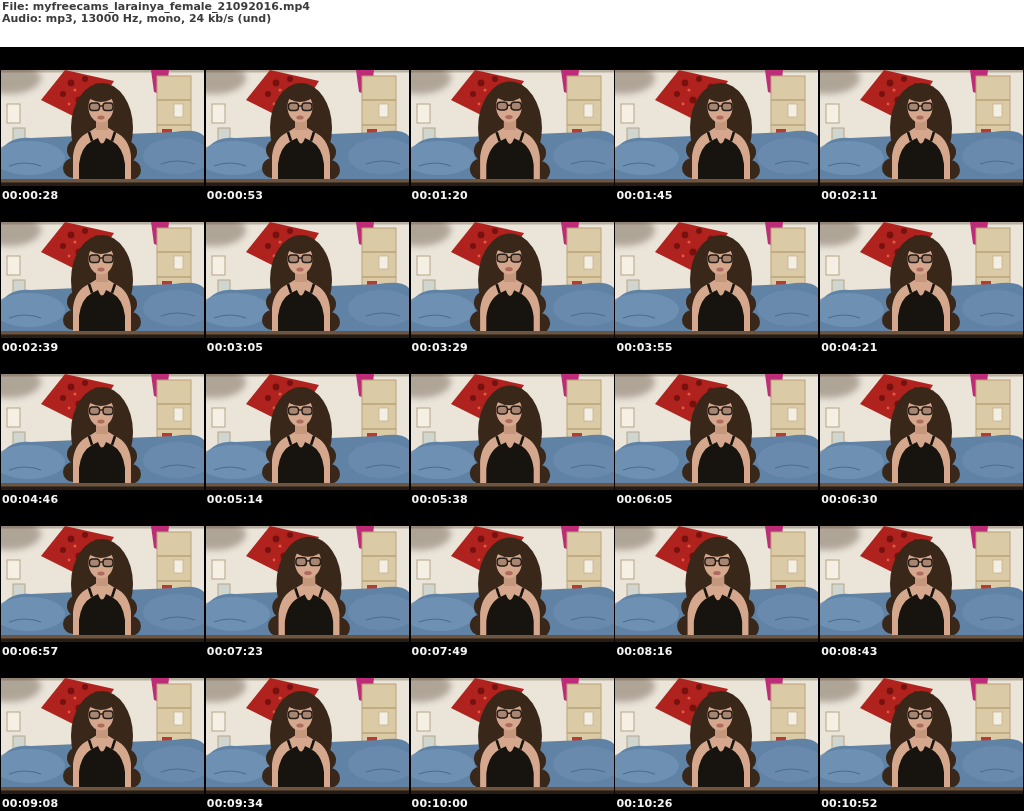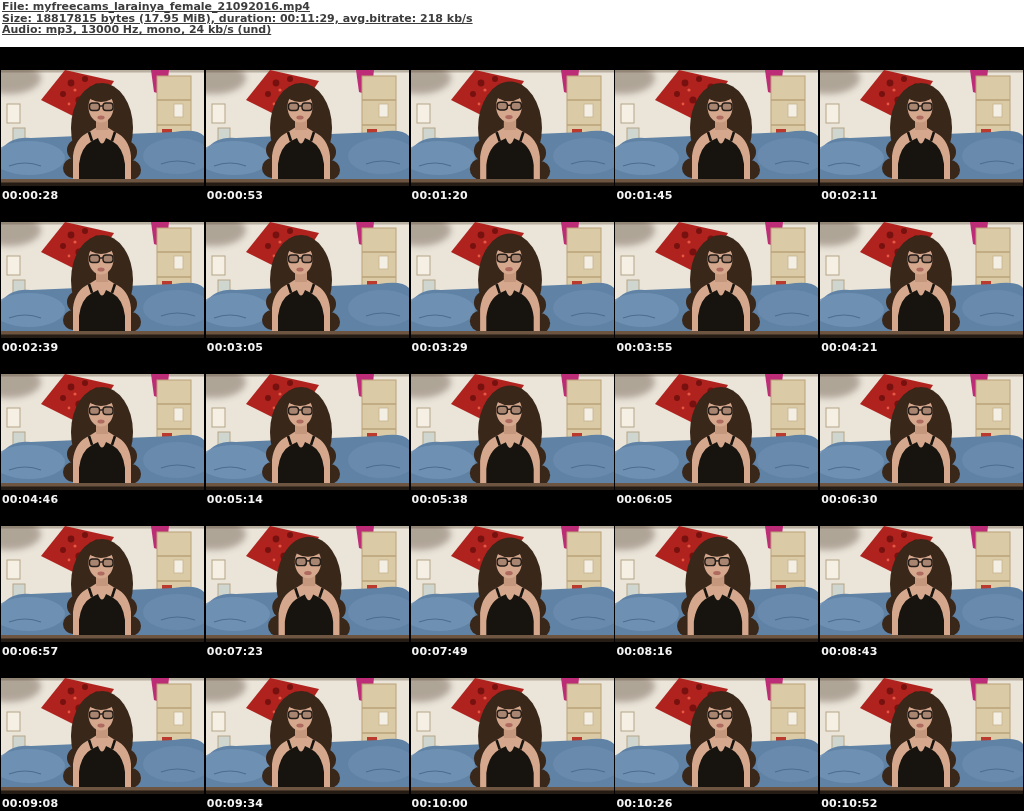--- a/index.html
+++ b/index.html
@@ -12,21 +12,21 @@
   html,body{margin:0;padding:0;}
   body{
     width:1024px;height:811px;overflow:hidden;position:relative;
     background:var(--page_bg);
     font-family:"DejaVu Sans","Liberation Sans",sans-serif;
   }
   .header{
     position:absolute;top:0;left:0;width:1024px;height:47px;
     background:var(--header_bg);color:var(--header_text);
     font-size:11px;font-weight:700;line-height:11.7px;
-    padding:1px 8px 0 2px;white-space:nowrap;text-decoration:underline;
+    padding:1px 8px 0 2px;white-space:nowrap;
   }
   .grid{
     position:absolute;top:70px;left:0;width:1024px;height:792px;
     display:grid;grid-template-columns:repeat(5,204.8px);
     grid-auto-rows:152px;
   }
   .cell{position:relative;}
   .thumb{
     position:absolute;top:0;left:1px;width:203px;height:116px;
     overflow:hidden;background:var(--wall);
@@ -44,21 +44,20 @@
   .cell:nth-child(5n+3) [data-name="person"]{transform:translateX(-2px) scale(1.03);transform-origin:101px 60px;}
   .cell:nth-child(17) [data-name="person"],
   .cell:nth-child(19) [data-name="person"]{transform:translateX(2px) scale(1.05);transform-origin:101px 58px;}
   .cell:nth-child(n+16):nth-child(-n+20) .thumb{box-shadow:inset 0 0 14px rgba(0,0,0,.18);}
 </style>
 </head>
 <body>
 
 <div class="header" data-name="file-info-header">
   <div data-name="file-name-line">File: myfreecams_larainya_female_21092016.mp4</div>
-  <div data-name="file-size-line">Size: 18817815 bytes (17.95 MiB), duration: 00:11:29, avg.bitrate: 218 kb/s</div>
   <div data-name="audio-info-line">Audio: mp3, 13000 Hz, mono, 24 kb/s (und)</div>
 </div>
 
 <div class="grid" data-name="thumbnail-grid">
     <div class="cell" data-name="thumbnail-cell">
     <div class="thumb" data-name="thumbnail-image">
       <svg viewBox="0 0 203 116" preserveAspectRatio="none" data-name="webcam-scene-placeholder">
         <defs>
           <filter id="soft" x="-40%" y="-40%" width="180%" height="180%">
             <feGaussianBlur stdDeviation="3"></feGaussianBlur>

